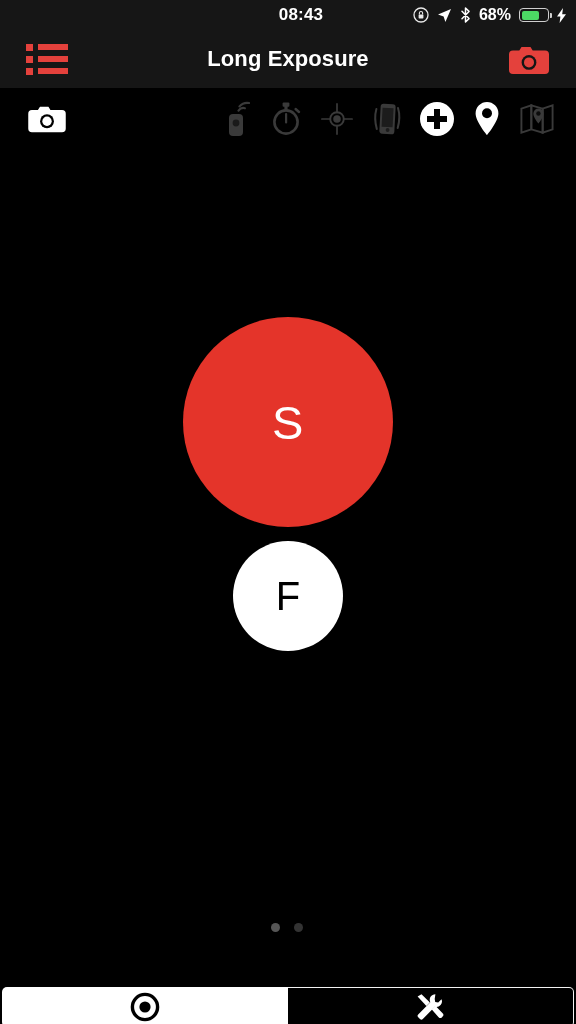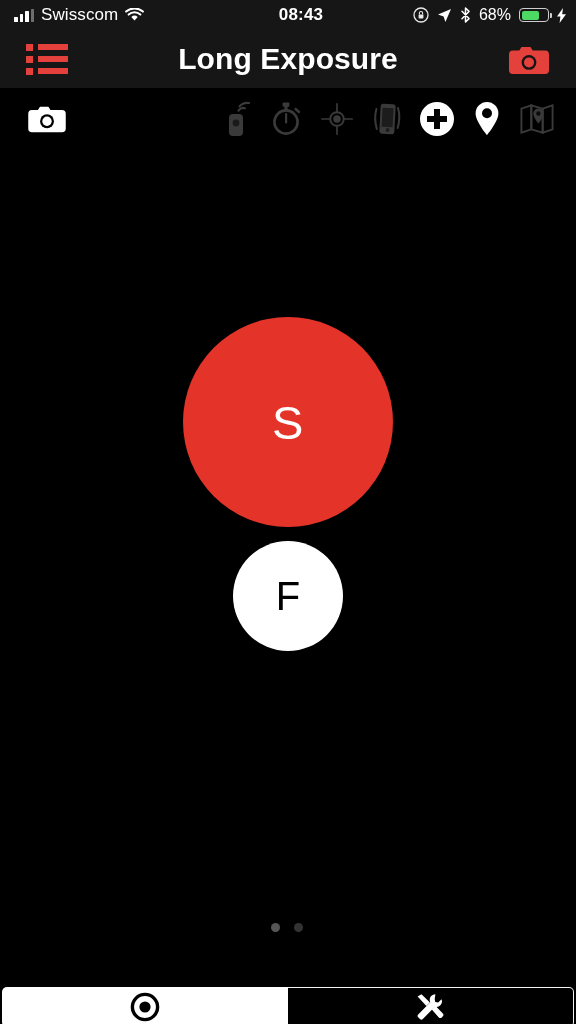--- a/index.html
+++ b/index.html
@@ -29,21 +29,21 @@
   .sb-center {
     position:absolute; left:0; top:0; width:576px; height:30px;
     display:flex; align-items:center; justify-content:center;margin-left:13px;
   }
   .sb-right {
     position:absolute; right:10px; top:0; height:30px;
     display:flex; align-items:center; gap:8px;
   }
   .sb-text { font-size:17px; font-weight:400; letter-spacing:0.1px; color:#fff; }
   .sb-time { font-size:17px; font-weight:600; letter-spacing:0.2px; color:#fff; }
-  .sb-pct  { font-size:16px; font-weight:400; color:#fff; }
+  .sb-pct  { font-size:16px; font-weight:700; color:#fff; }
 
   .signal { display:flex; align-items:flex-end; gap:2px; height:13px; }
   .signal i { display:block; width:3.5px; background:#fff; border-radius:0.5px; }
   .signal i:nth-child(1){ height:5px; }
   .signal i:nth-child(2){ height:8px; }
   .signal i:nth-child(3){ height:11px; }
   .signal i:nth-child(4){ height:13px; background:#6d6d6d; }
 
   .battery {
     position:relative; width:30px; height:14px;
@@ -58,21 +58,21 @@
 
   
   .navbar {
     position:absolute; top:30px; left:0;
     width:576px; height:58px;
     background:#161616;
   }
   .nav-title {
     position:absolute; left:0; top:0; width:576px; height:58px;
     display:flex; align-items:center; justify-content:center;
-    color:#fff; font-size:30px; font-weight:700; letter-spacing:0.1px;
+    color:#fff; font-size:22px; font-weight:700; letter-spacing:0.1px;
   }
   .nav-menu-btn {
     position:absolute; left:26px; top:14px;
     width:44px; height:30px;
     display:flex; flex-direction:column; justify-content:center; gap:5px;
     cursor:pointer;
   }
   .nav-menu-btn .row { display:flex; align-items:center; gap:5px; }
   .nav-menu-btn .row .dot { width:7px; height:7px; background:#e4413c; }
   .nav-menu-btn .row .bar { width:30px; height:6px; background:#e4413c; }
@@ -155,36 +155,20 @@
   .tab.right { background:#000000; border:1.5px solid #f2f2f2; border-left:none;
                border-radius:0 5px 5px 0; margin:3px 2px 0 0; }
 </style>
 </head>
 <body>
 
 <div id="app">
 
   <div class="statusbar">
 
-    <div class="sb-left">
-      <span class="signal">
-        <i></i>
-          <i></i>
-          <i></i>
-          <i></i>
-      </span>
-      <span class="sb-text">Swisscom</span>
-      <span style="display:flex;align-items:center;">
-        <svg width="19" height="14" viewBox="0 0 19 14">
-          <path d="M9.5 12.6 L6.3 9.0 a4.9 4.9 0 0 1 6.4 0 Z" fill="#fff"></path>
-          <path d="M3.6 6.6 a8.8 8.8 0 0 1 11.8 0" stroke="#fff" stroke-width="2" fill="none" stroke-linecap="round"></path>
-          <path d="M1.1 3.6 a12.6 12.6 0 0 1 16.8 0" stroke="#fff" stroke-width="2" fill="none" stroke-linecap="round"></path>
-        </svg>
-      </span>
-    </div>
 
     <div class="sb-center">
       <span class="sb-time">08:43</span>
     </div>
 
     <div class="sb-right">
       <span style="display:flex;">
         <svg width="16" height="16" viewBox="0 0 16 16">
           <circle cx="8" cy="8" r="7" fill="none" stroke="#e8e8e8" stroke-width="1.3"></circle>
           <rect x="5.6" y="7.4" width="4.8" height="4" rx="0.7" fill="#e8e8e8"></rect>

